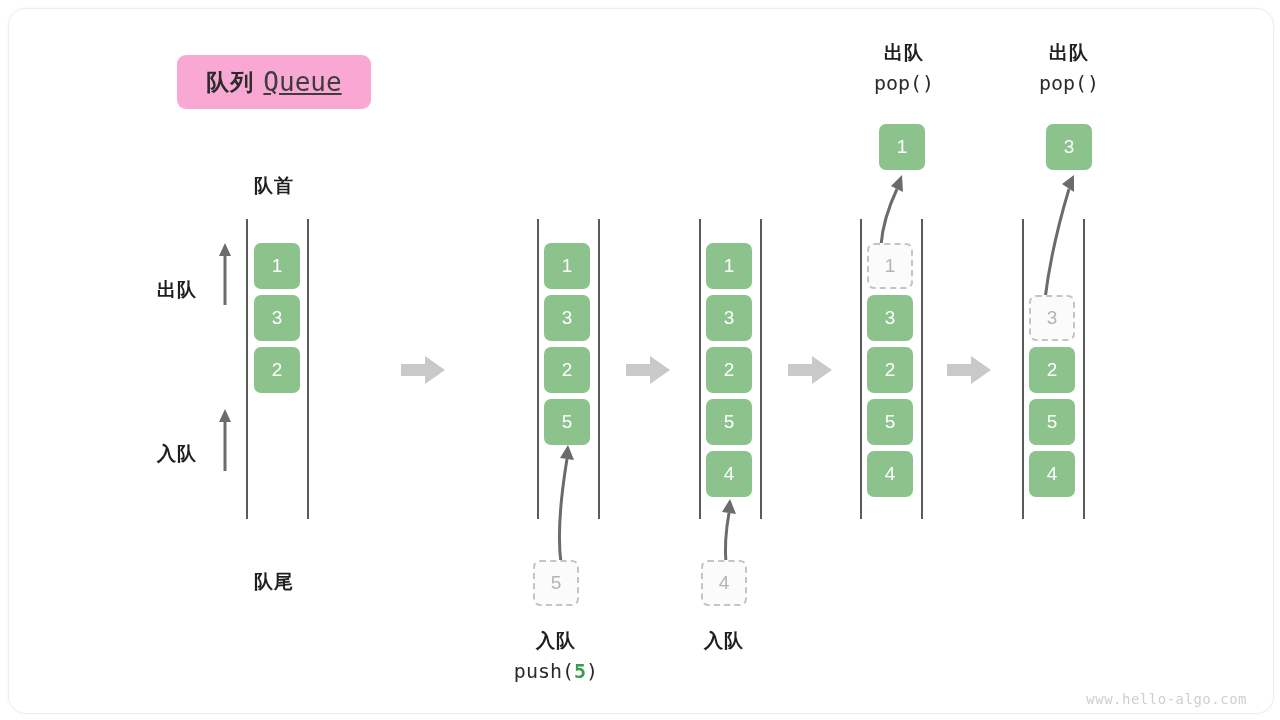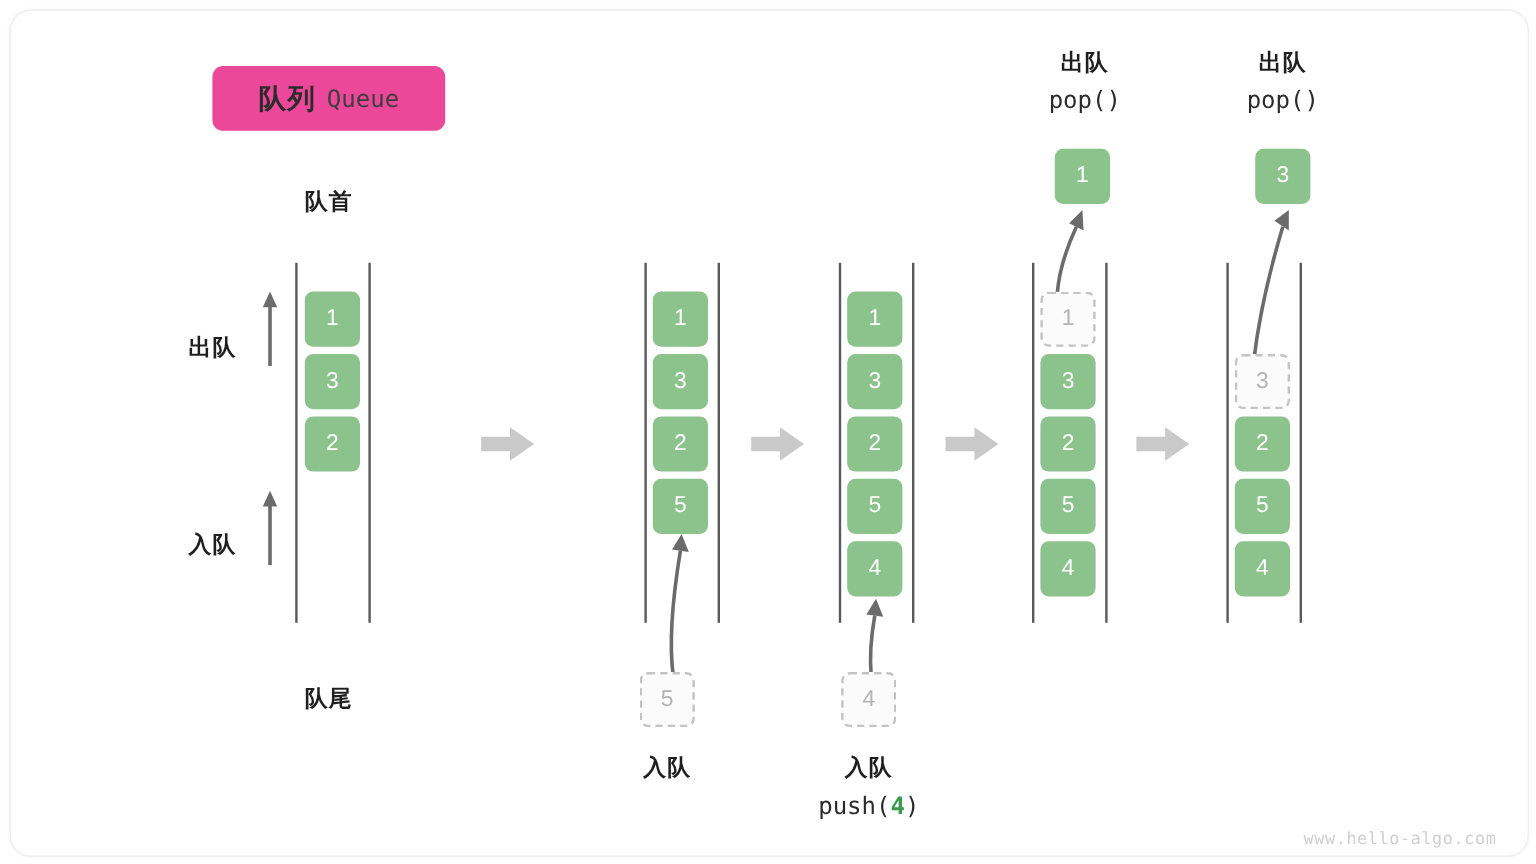--- a/index.html
+++ b/index.html
@@ -28,37 +28,38 @@
   }
 
   .abs { position: absolute; }
 
   
   #title-badge {
     left: 168px;
     top: 46px;
     width: 194px;
     height: 54px;
-    background: #ec4899;
+    background: #f9a8d4;
     border-radius: 9px;
     display: flex;
     align-items: center;
     justify-content: center;
     gap: 9px;
   }
   #title-badge .cn {
     font-size: 23px;
     font-weight: bold;
     color: #2b2b2b;
     letter-spacing: 1px;
   }
   #title-badge .en {
     font-family: "DejaVu Sans Mono", "Liberation Mono", monospace;
-    font-size: 20px;
+    font-size: 26px;
     color: #3d3d3d;
+    text-decoration: underline;
   }
 
   
   .hdr-label {
     font-size: 19px;
     font-weight: bold;
     color: #1f1f1f;
     letter-spacing: 1px;
     text-align: center;
     white-space: nowrap;
@@ -130,21 +131,21 @@
 </head>
 <body>
 
 <div id="card">
 
   <div id="title-badge" class="abs">
     <span class="cn">队列</span>
     <span class="en">Queue</span>
   </div>
 
-  <div class="abs hdr-label" style="left:200px; top:146px; width:130px;">队首</div>
+  <div class="abs hdr-label" style="left:200px; top:164px; width:130px;">队首</div>
   <div class="abs hdr-label" style="left:200px; top:560px; width:130px;">队尾</div>
 
   <div class="abs rail" style="left:237px; top:210px; height:300px;"></div>
   <div class="abs rail" style="left:298px; top:210px; height:300px;"></div>
 
   <div class="abs box" style="left:245px; top:234px;">1</div>
   <div class="abs box" style="left:245px; top:286px;">3</div>
   <div class="abs box" style="left:245px; top:338px;">2</div>
 
   <div class="abs side-label" style="left:148px; top:268px;">出队</div>
@@ -173,20 +174,21 @@
 
   <svg class="abs" style="left:520px; top:432px;" width="70" height="125">
     <path d="M32,122 Q27,85 38,18" stroke="#6b6b6b" stroke-width="3" fill="none"></path>
     <polygon points="39,4 31,17 45,19" fill="#6b6b6b"></polygon>
   </svg>
 
   <div class="abs box ghost" style="left:524px; top:551px;">5</div>
 
   <div class="abs op-label" style="left:452px; top:618px; width:190px;">
     <div class="cn">入队</div>
+    <div class="code"><span>push(</span><span class="num">5</span><span>)</span></div>
   </div>
 
   <svg class="abs step-arrow" style="left:617px; top:346px;" viewBox="0 0 44 30">
     <polygon points="0,9 24,9 24,1 44,15 24,29 24,21 0,21" fill="#c9c9c9"></polygon>
   </svg>
 
   <div class="abs rail" style="left:690px; top:210px; height:300px;"></div>
   <div class="abs rail" style="left:751px; top:210px; height:300px;"></div>
 
   <div class="abs box" style="left:697px; top:234px;">1</div>
@@ -197,21 +199,20 @@
 
   <svg class="abs" style="left:688px; top:486px;" width="60" height="70">
     <path d="M29,68 Q27,46 32,18" stroke="#6b6b6b" stroke-width="3" fill="none"></path>
     <polygon points="33,4 25,17 39,19" fill="#6b6b6b"></polygon>
   </svg>
 
   <div class="abs box ghost" style="left:692px; top:551px;">4</div>
 
   <div class="abs op-label" style="left:620px; top:618px; width:190px;">
     <div class="cn">入队</div>
-    <div class="code"><span>push(</span><span class="num">4</span><span>)</span></div>
   </div>
 
   <svg class="abs step-arrow" style="left:779px; top:346px;" viewBox="0 0 44 30">
     <polygon points="0,9 24,9 24,1 44,15 24,29 24,21 0,21" fill="#c9c9c9"></polygon>
   </svg>
 
   <div class="abs op-label" style="left:800px; top:30px; width:190px;">
     <div class="cn">出队</div>
     <div class="code">pop()</div>
   </div>

